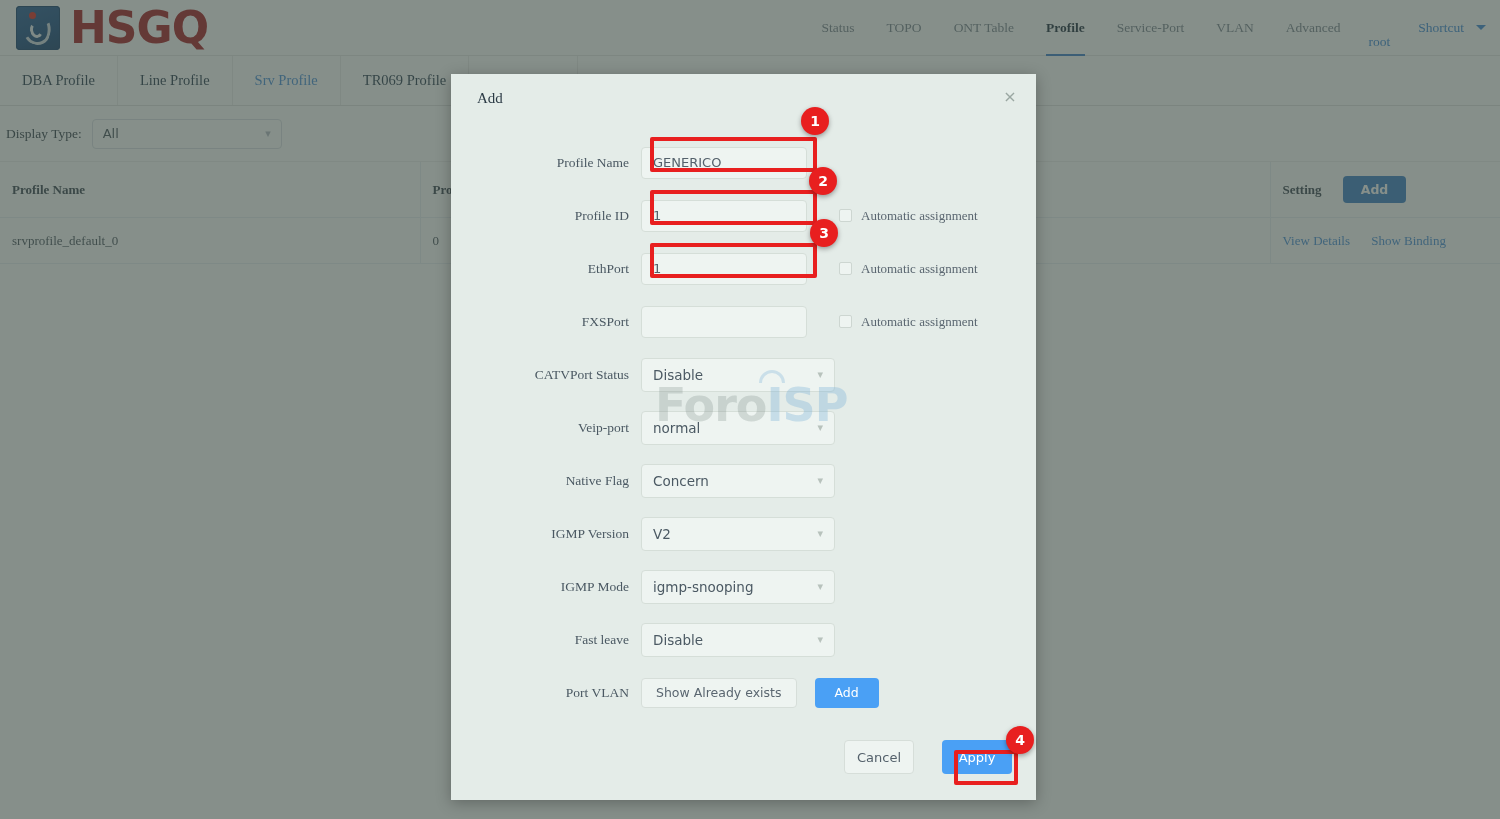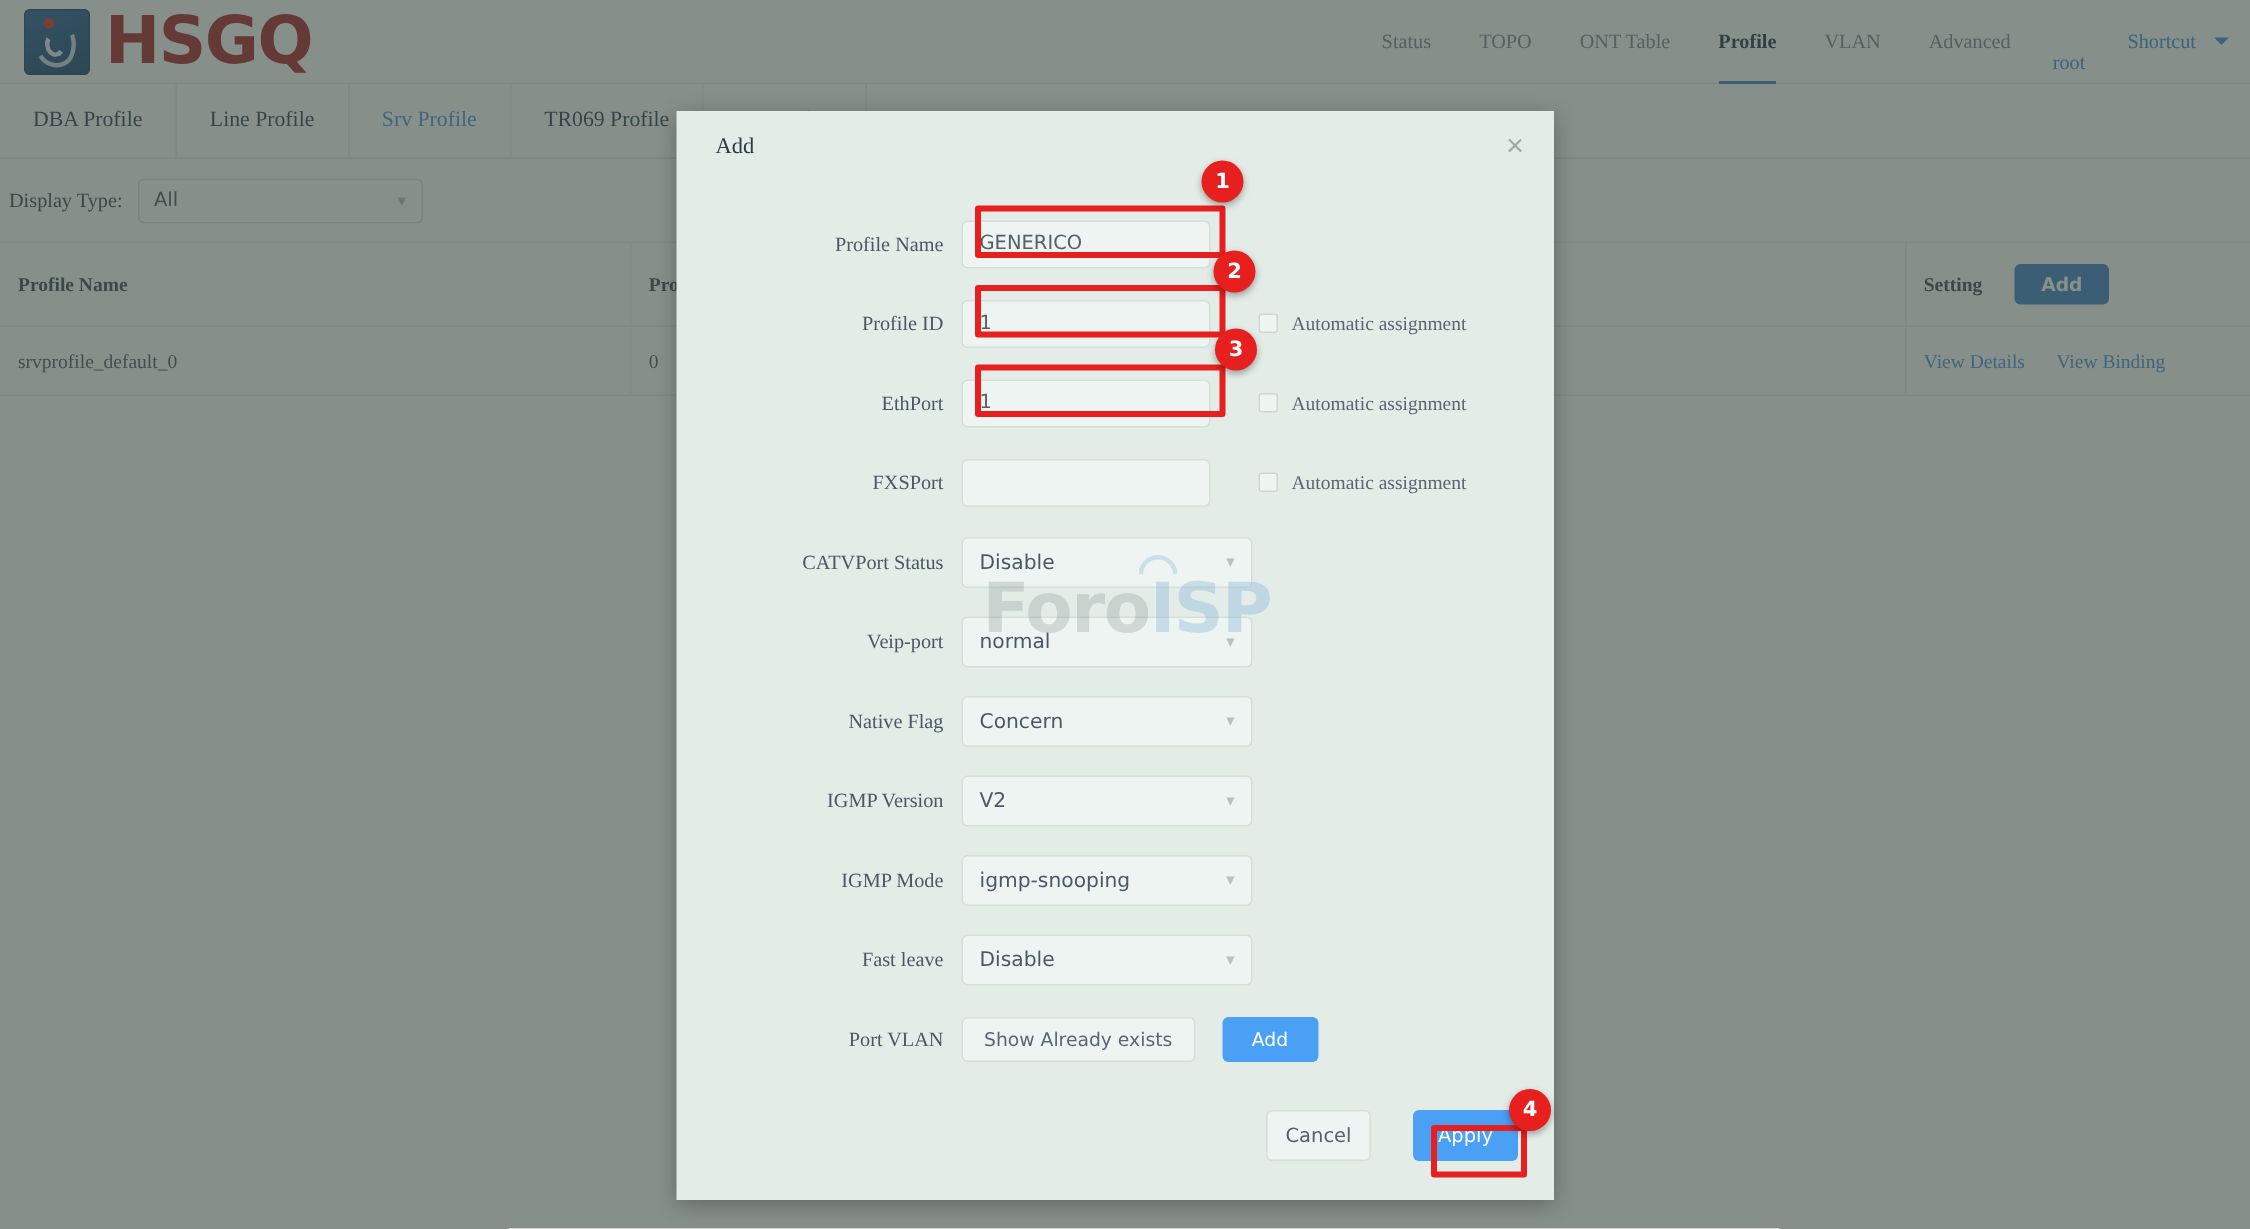--- a/index.html
+++ b/index.html
@@ -216,20 +216,21 @@
             <span class="swoosh2"></span>
         </div>
         <div class="brand-text">HSGQ</div>
       </div>
 
       <nav class="topnav">
         <a href="#">Status</a>
         <a href="#">TOPO</a>
         <a href="#">ONT Table</a>
         <a href="#" class="active">Profile</a>
+        <a href="#">Service-Port</a>
         <a href="#">VLAN</a>
         <a href="#">Advanced</a>
         <a href="#" class="user">root</a>
         <a href="#" class="shortcut">
             <span>Shortcut</span>
           </a>
         <span class="caret-dn"></span>
       </nav>
     </div>
 
@@ -264,21 +265,21 @@
             <span class="btn-add-grid" style="margin-left:18px;">Add</span>
           </th>
         </tr>
       </thead>
       <tbody>
         <tr>
           <td>srvprofile_default_0</td>
           <td class="colsep">0</td>
           <td class="colsep">
             <a href="#" class="lnk">View Details</a>
-            <a href="#" class="lnk">View Binding</a>
+            <a href="#" class="lnk">Show Binding</a>
           </td>
         </tr>
       </tbody>
     </table>
   </div>
 
   <div class="overlay"></div>
 
   <div class="modal">
     <div class="modal-head">

